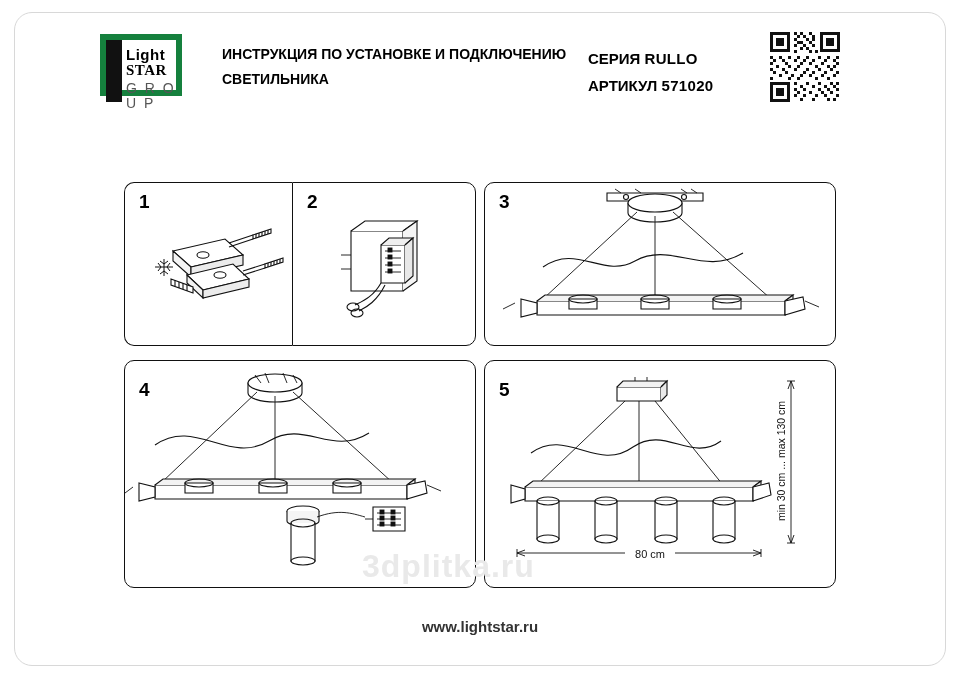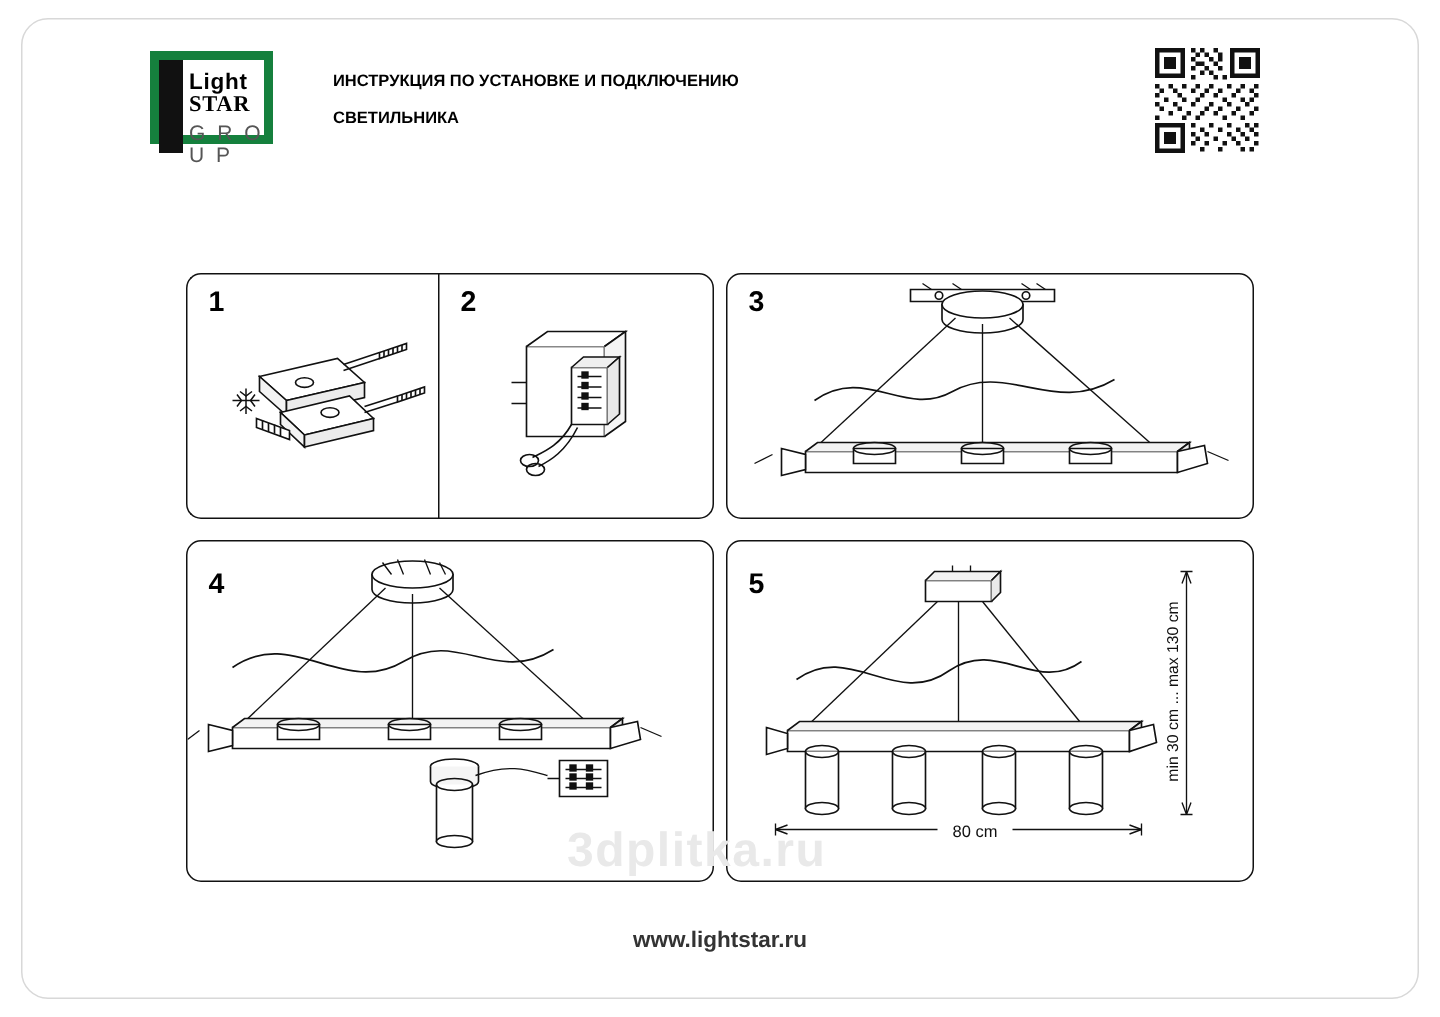--- a/index.html
+++ b/index.html
@@ -63,21 +63,21 @@
     font-weight: normal;
     letter-spacing: 2px;
     color: #555;
   }
 
   .title {
     position: absolute;
     left: 222px;
     top: 42px;
     width: 350px;
-    font-size: 11px;
+    font-size: 14px;
     font-weight: bold;
     line-height: 25px;
   }
 
   .series {
     position: absolute;
     left: 588px;
     top: 45px;
     font-size: 15px;
     font-weight: bold;
@@ -122,21 +122,21 @@
     font-weight: bold;
   }
   .p1 .pnum, .p2 .pnum, .p3 .pnum { left: 14px; top: 8px; }
   .p4 .pnum, .p5 .pnum { left: 14px; top: 18px; }
 
   .fig { position: absolute; left: 0; top: 0; }
 
   
   .watermark {
     position: absolute;
-    left: 378px;
+    left: 362px;
     top: 548px;
     font-size: 32px;
     color: #e9e9e9;
     font-weight: bold;
     letter-spacing: 1px;
     pointer-events: none;
   }
 
   .footer {
     position: absolute;
@@ -158,20 +158,28 @@
   <div class="logo">
     <div class="bar"></div>
     <div class="l1">Light</div>
     <div class="l2">STAR</div>
     <div class="l3">G R O U P</div>
   </div>
 
   <div class="title">ИНСТРУКЦИЯ ПО УСТАНОВКЕ И ПОДКЛЮЧЕНИЮ СВЕТИЛЬНИКА</div>
 
   <div class="series">
+    <div>
+      <span>СЕРИЯ</span>
+      <span class="val">RULLO</span>
+    </div>
+    <div>
+      <span>АРТИКУЛ</span>
+      <span class="val">571020</span>
+    </div>
   </div>
 
   <div class="qr">
     <svg width="74" height="74" viewBox="0 0 74 74">
       <rect x="0" y="0" width="74" height="74" fill="#fff"></rect>
       <g fill="#111">
 
         <rect x="2" y="2" width="20" height="20"></rect>
         <rect x="5" y="5" width="14" height="14" fill="#fff"></rect>
         <rect x="8" y="8" width="8" height="8"></rect>

